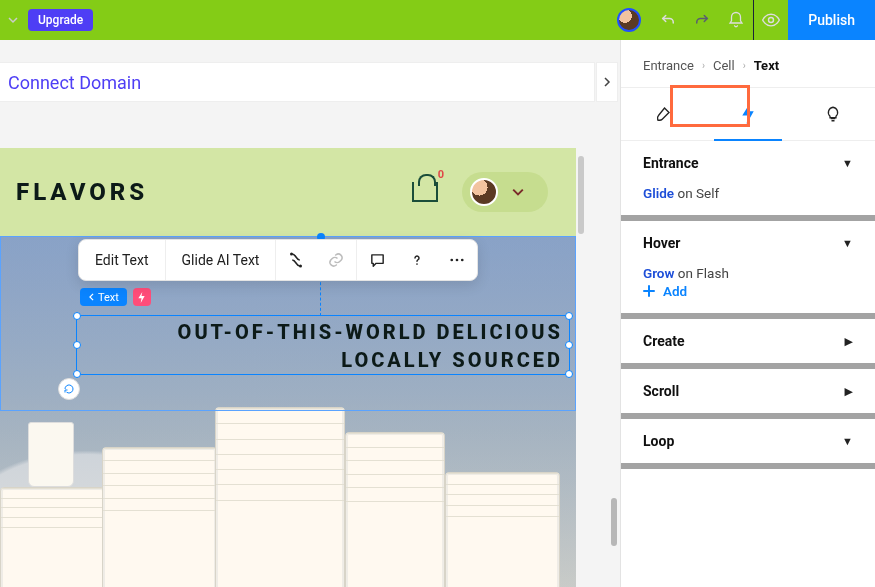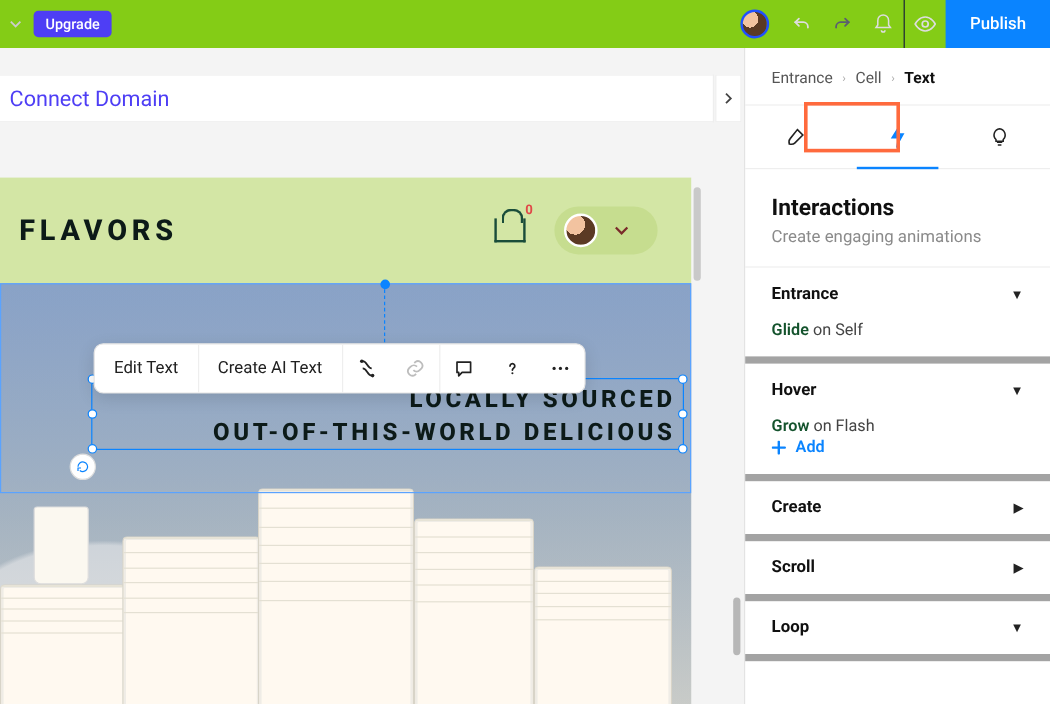--- a/index.html
+++ b/index.html
@@ -207,21 +207,21 @@
 
   .tag-row{position:absolute;top:248px;left:80px;display:flex;gap:6px;}
   .tag-text{background:#0a84ff;color:#fff;font-size:11px;padding:2px 8px;border-radius:4px;display:flex;align-items:center;gap:3px;}
   .tag-bolt{background:#ff4d7a;width:18px;height:18px;border-radius:4px;display:flex;align-items:center;justify-content:center;color:#fff;font-size:10px;}
 
   
   .float-toolbar{
     position:absolute;top:199px;left:78px;
     background:#fff;border:1px solid #e4e4e4;border-radius:8px;
     box-shadow:0 4px 14px rgba(0,0,0,0.12);
-    display:flex;align-items:center;height:42px;margin-top:47px;
+    display:flex;align-items:center;height:42px;
   }
   .ft-item{padding:0 16px;font-size:14px;color:#202020;cursor:pointer;}
   .ft-sep{width:1px;height:100%;background:#eee;}
   .ft-icon{width:40px;display:flex;align-items:center;justify-content:center;height:100%;cursor:pointer;color:#333;}
   .ft-icon.dim{color:#bdbdbd;}
 
   .canvas-scrollbar{
     position:absolute;top:116px;right:36px;width:6px;height:78px;background:#c9c9c9;border-radius:3px;
   }
   .panel-scrollbar{
@@ -240,21 +240,21 @@
   .tab.active{position:relative;color:#0a84ff;}
   .tab.active::after{content:'';position:absolute;bottom:-1px;left:10%;width:80%;height:2px;background:#0a84ff;}
   .tab-highlight{position:absolute;top:85px;right:125px;width:80px;height:42px;border:3px solid #ff6a3d;pointer-events:none;}
   .panel-head{padding:20px 22px 16px;border-bottom:1px solid #eee;}
   .panel-title{font-size:19px;font-weight:700;color:#101010;}
   .panel-sub{font-size:14px;color:#8a8a8a;margin-top:6px;}
   .acc{border-bottom:6px solid #a3a3a3;}
   .acc-head{display:flex;align-items:center;justify-content:space-between;padding:14px 22px;cursor:pointer;}
   .acc-title{font-size:14px;font-weight:700;color:#101010;}
   .acc-body{padding:0 22px 14px;font-size:13.5px;}
-  .anim-link{color:#14532d;font-weight:600;cursor:pointer;text-align:right;}
+  .anim-link{color:#1d4ed8;font-weight:600;cursor:pointer;text-align:right;}
   .anim-on{color:#444;}
   .add-row{display:flex;align-items:center;gap:8px;color:#0a84ff;font-weight:600;margin-top:2px;cursor:pointer;font-size:13.5px;}
   .caret{font-size:11px;color:#222;}
   svg{display:block;}
 </style>
 </head>
 <body>
 
 <div class="topbar">
   <div class="topbar-left">
@@ -378,41 +378,41 @@
         <span>Text</span>
       </div>
       <div class="tag-bolt">
         <svg width="9" height="11" viewBox="0 0 10 14">
             <path d="M6 0 L1 8 H5 L4 14 L9 5 H5 Z" fill="#fff"></path>
           </svg>
       </div>
     </div>
 
     <div class="selected-text">
+      <div>OUT-OF-THIS-WORLD DELICIOUS</div>
       <div>LOCALLY SOURCED</div>
-      <div>OUT-OF-THIS-WORLD DELICIOUS</div>
       <div class="handle h-tl"></div>
       <div class="handle h-tr"></div>
       <div class="handle h-bl"></div>
       <div class="handle h-br"></div>
       <div class="handle h-ml"></div>
       <div class="handle h-mr"></div>
     </div>
 
     <div class="refresh-chip">
       <svg width="12" height="12" viewBox="0 0 24 24">
           <path d="M4 12a8 8 0 1 1 3 6.2" stroke="#0a84ff" stroke-width="2" fill="none"></path>
           <path d="M4 19v-5h5" stroke="#0a84ff" stroke-width="2" fill="none"></path>
         </svg>
     </div>
 
     <div class="float-toolbar">
       <div class="ft-item">Edit Text</div>
       <div class="ft-sep"></div>
-      <div class="ft-item">Create AI Text</div>
+      <div class="ft-item">Glide AI Text</div>
       <div class="ft-sep"></div>
       <div class="ft-icon">
         <svg width="18" height="18" viewBox="0 0 24 24">
             <path d="M7 4c5 0 5 8 10 8M7 12c5 0 5 8 10 8" stroke="#222" stroke-width="2" fill="none"></path>
             <circle cx="6" cy="4" r="2" fill="#222"></circle>
             <circle cx="18" cy="20" r="2" fill="#222"></circle>
           </svg>
       </div>
       <div class="ft-icon dim">
         <svg width="18" height="18" viewBox="0 0 24 24">
@@ -464,24 +464,20 @@
             <path d="M6 0 L1 8 H5 L4 14 L9 5 H5 Z" fill="#0a84ff"></path>
           </svg>
       </div>
       <div class="tab">
         <svg width="18" height="18" viewBox="0 0 24 24">
             <path d="M9 18h6M10 21h4M12 3a7 7 0 0 0-4 12v2h8v-2a7 7 0 0 0-4-12z" stroke="#222" stroke-width="1.7" fill="none"></path>
           </svg>
       </div>
     </div>
 
-    <div class="panel-head">
-      <div class="panel-title">Interactions</div>
-      <div class="panel-sub">Create engaging animations</div>
-    </div>
 
     <div class="acc">
       <div class="acc-head">
         <span class="acc-title">Entrance</span>
         <span class="caret">▼</span>
       </div>
       <div class="acc-body">
         <span class="anim-link">Glide</span>
         <span class="anim-on"> </span>
         <span class="anim-on">on Self</span>

